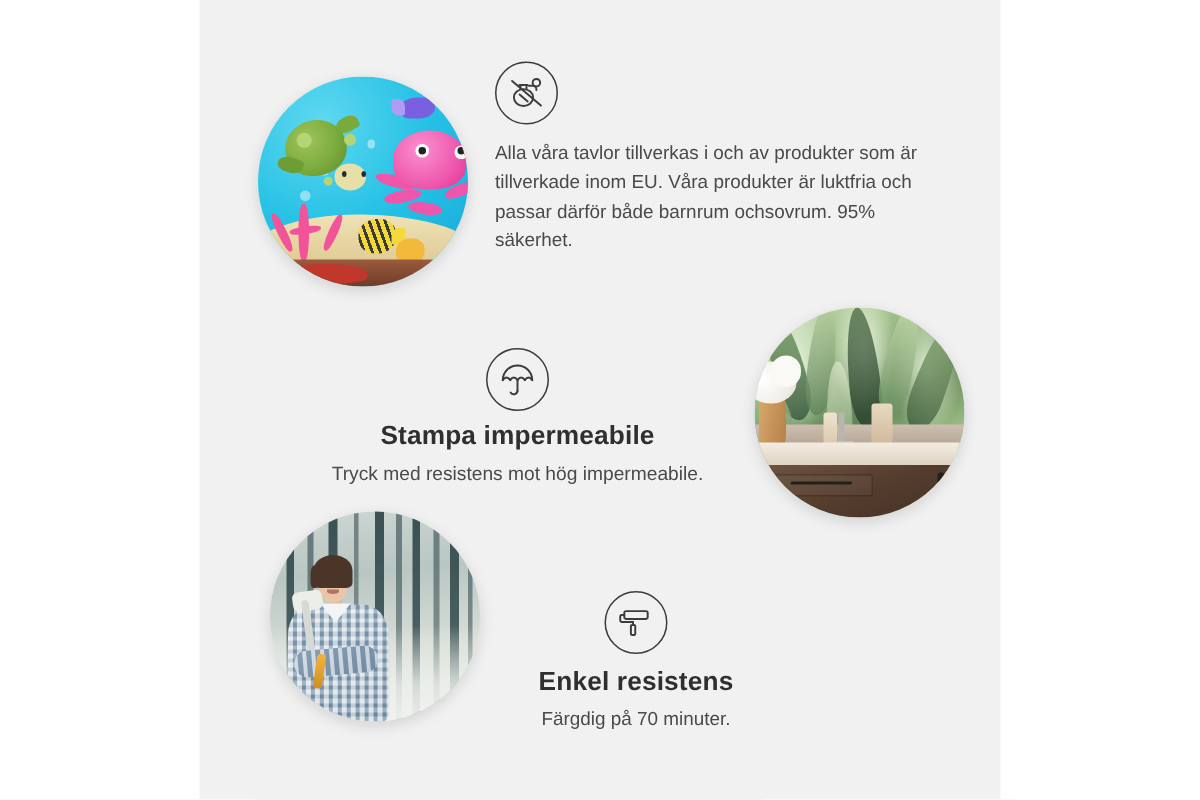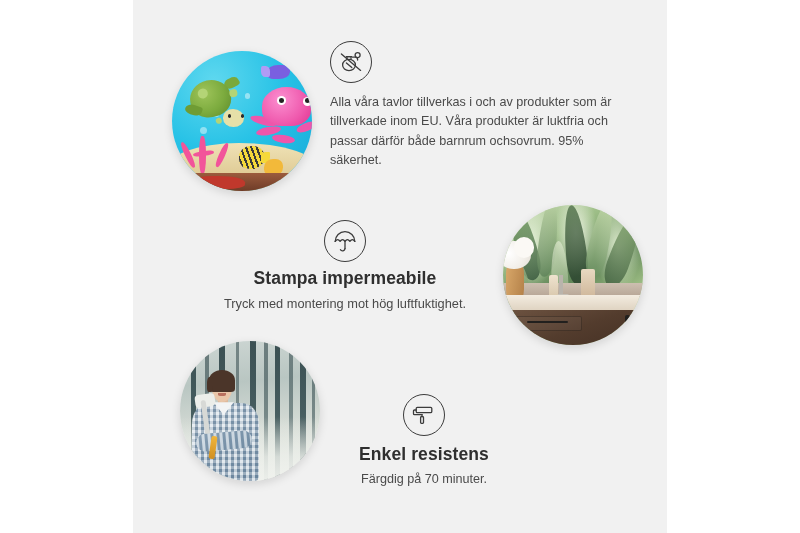--- a/index.html
+++ b/index.html
@@ -340,21 +340,21 @@
     line-height:1.53;
     margin:0;
   }
 
   
   #feature-odourless{left:330px;top:41px;width:292px;}
   #feature-odourless .icon-circle{margin-bottom:10px;}
   #feature-odourless .f-title{margin-bottom:6px;}
 
   
-  #feature-waterproof{left:214px;top:220px;width:262px;text-align:center;}
+  #feature-waterproof{left:214px;top:232px;width:262px;text-align:center;}
   #feature-waterproof .icon-circle{margin:0 auto 6px auto;}
   #feature-waterproof .f-title{margin-bottom:5px;}
   #feature-waterproof .f-body{font-size:12.8px;}
 
   
   #feature-assembly{left:318px;top:394px;width:212px;text-align:center;}
   #feature-assembly .icon-circle{margin:0 auto 8px auto;}
   #feature-assembly .f-title{margin-bottom:5px;}
 </style>
 </head>
@@ -445,21 +445,21 @@
   <div class="feature" id="feature-waterproof">
     <div class="icon-circle">
       <svg width="26" height="26" viewBox="0 0 26 26" fill="none" stroke="#3c3c3c" stroke-width="1.3" stroke-linecap="round" stroke-linejoin="round">
         <path d="M3.2 13.4 A9.8 9.8 0 0 1 22.8 13.4"></path>
         <path d="M3.2 13.4 c1.6 -2.4 3.3 -2.4 4.9 0 c1.6 -2.4 3.3 -2.4 4.9 0 c1.6 -2.4 3.3 -2.4 4.9 0 c1.6 -2.4 3.3 -2.4 4.9 0"></path>
         <path d="M13 13.4 V20.6"></path>
         <path d="M13 20.6 a2.5 2.5 0 0 1 -4.6 1.1"></path>
       </svg>
     </div>
     <p class="f-title">Stampa impermeabile</p>
-    <p class="f-body">Tryck med montering mot hög luftfuktighet.</p>
+    <p class="f-body">Tryck med resistens mot hög impermeabile.</p>
   </div>
 
   <div class="disc" id="disc-painter">
     <div class="inner">
       <div class="forest-sky">
         <span class="tree t1"></span>
           <span class="tree t2"></span>
           <span class="tree t3"></span>
         <span class="tree t4"></span>
           <span class="tree t5"></span>

